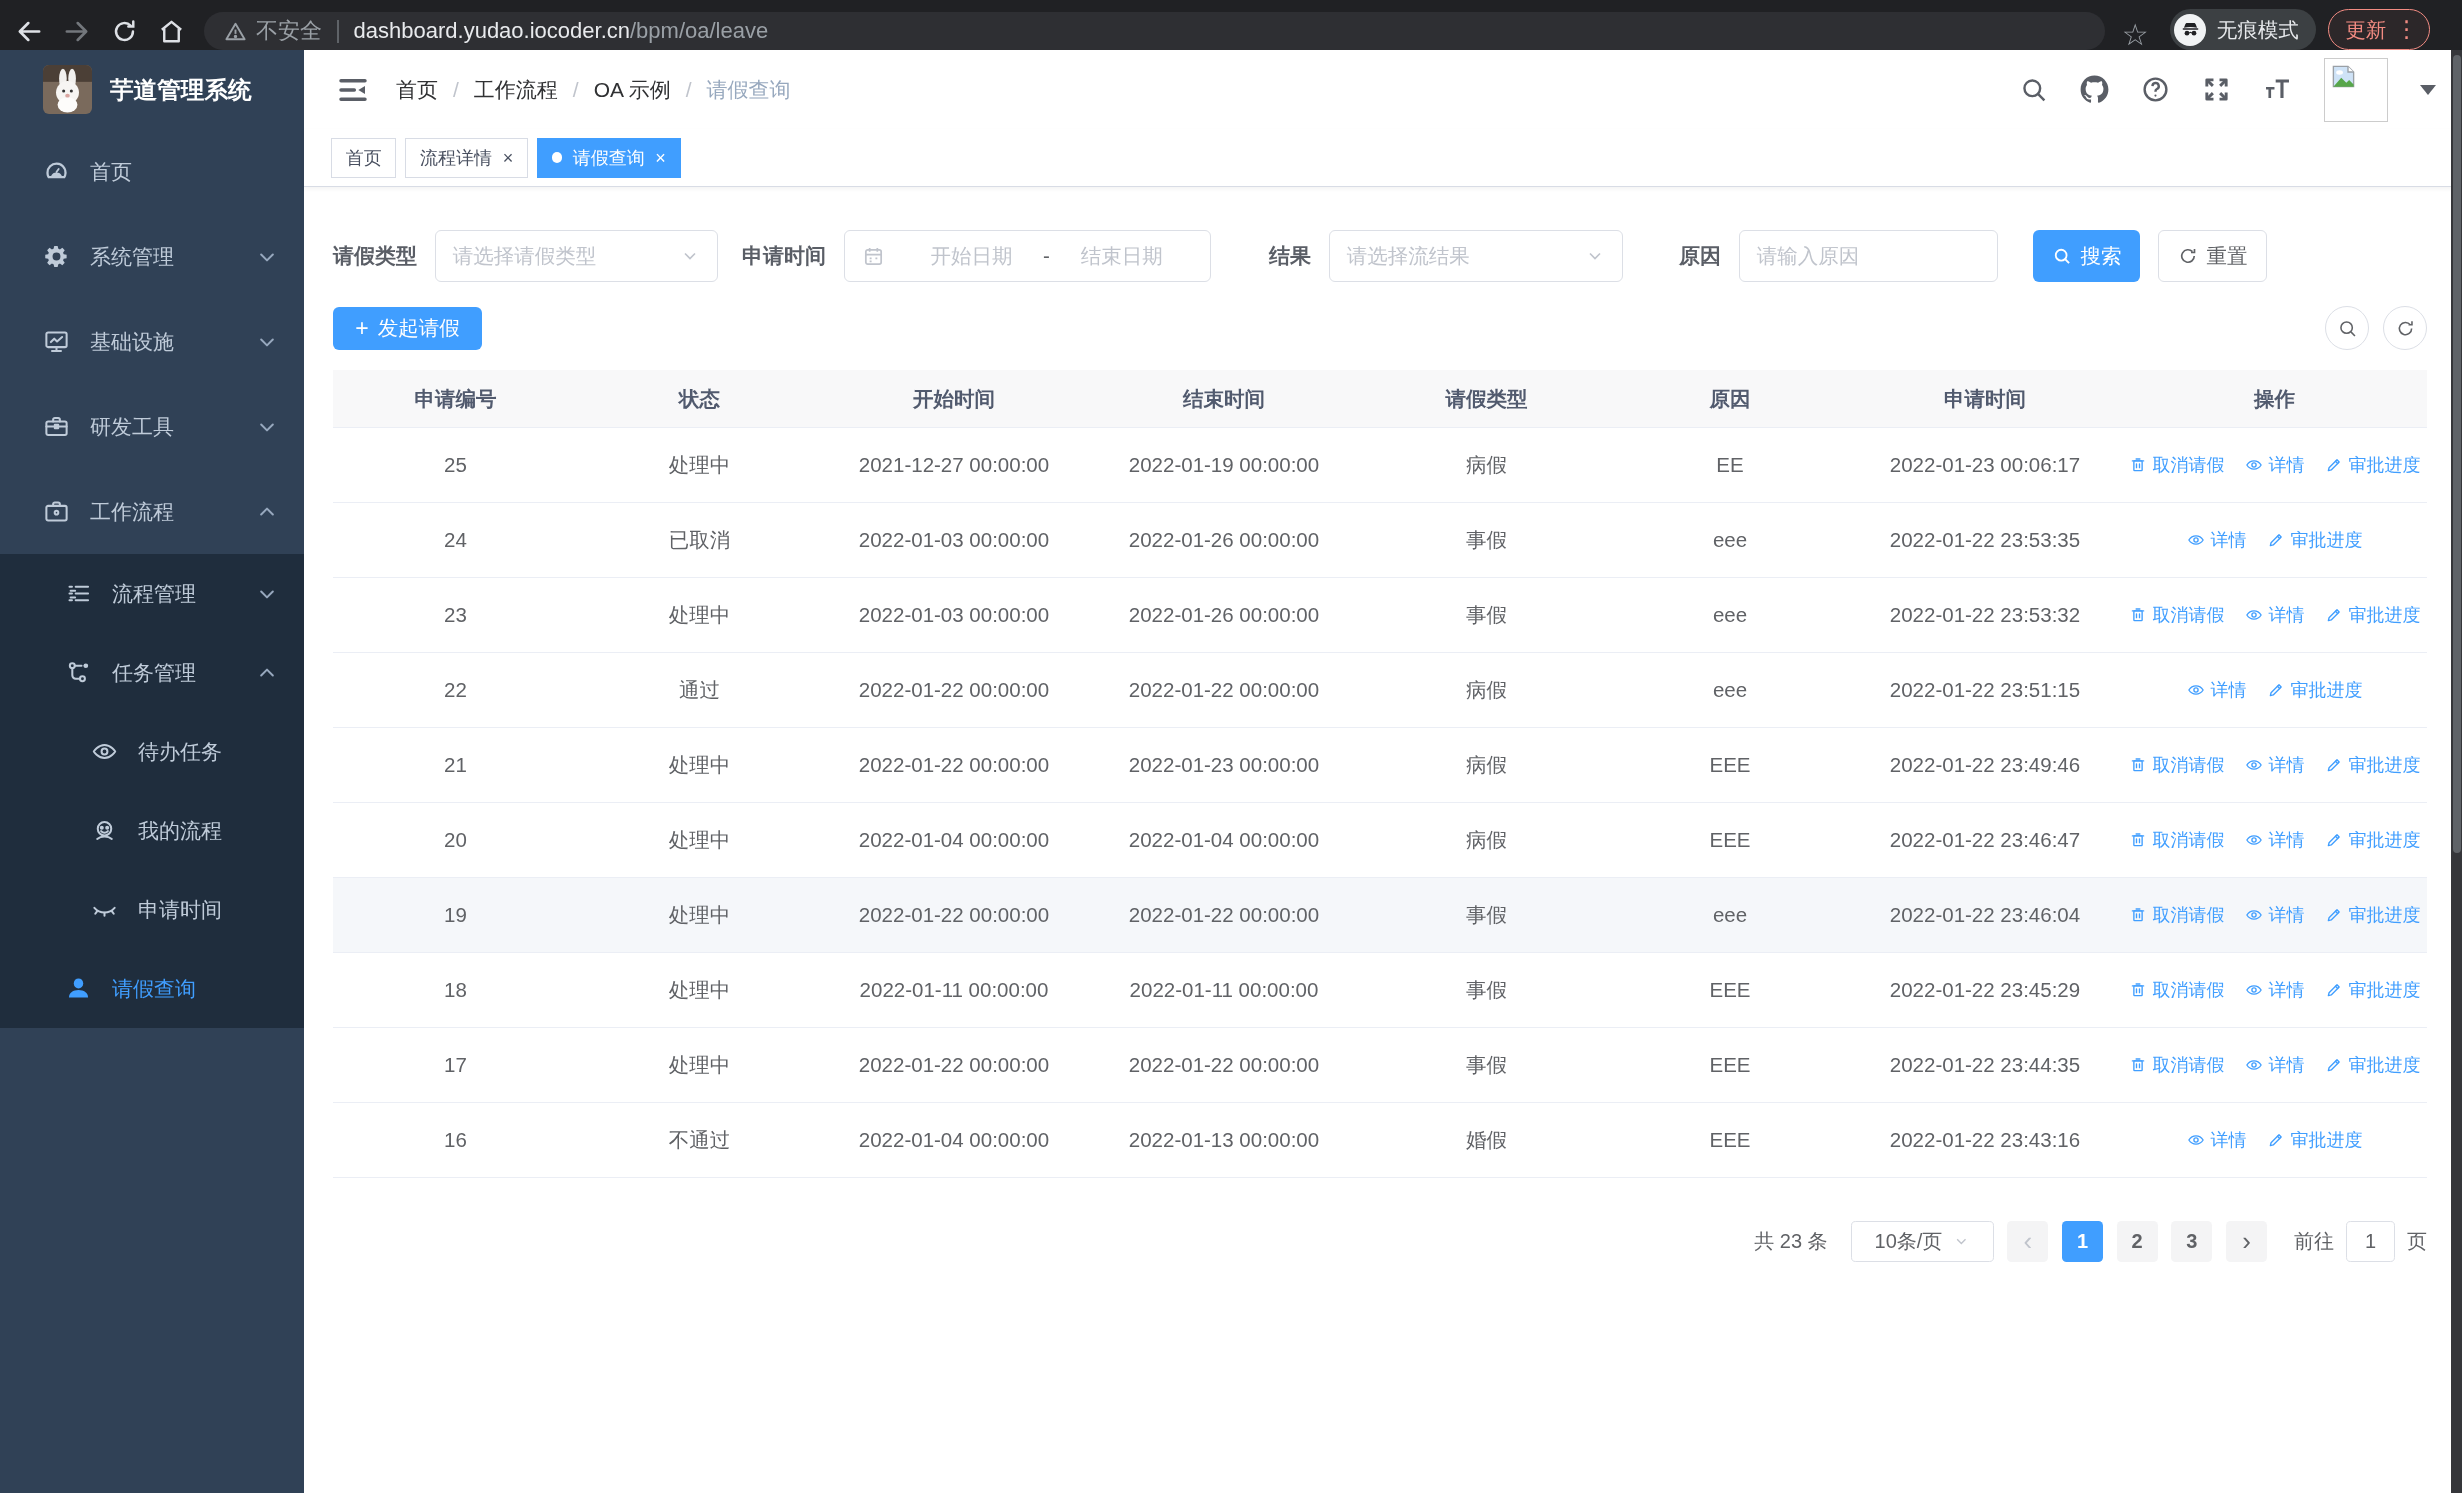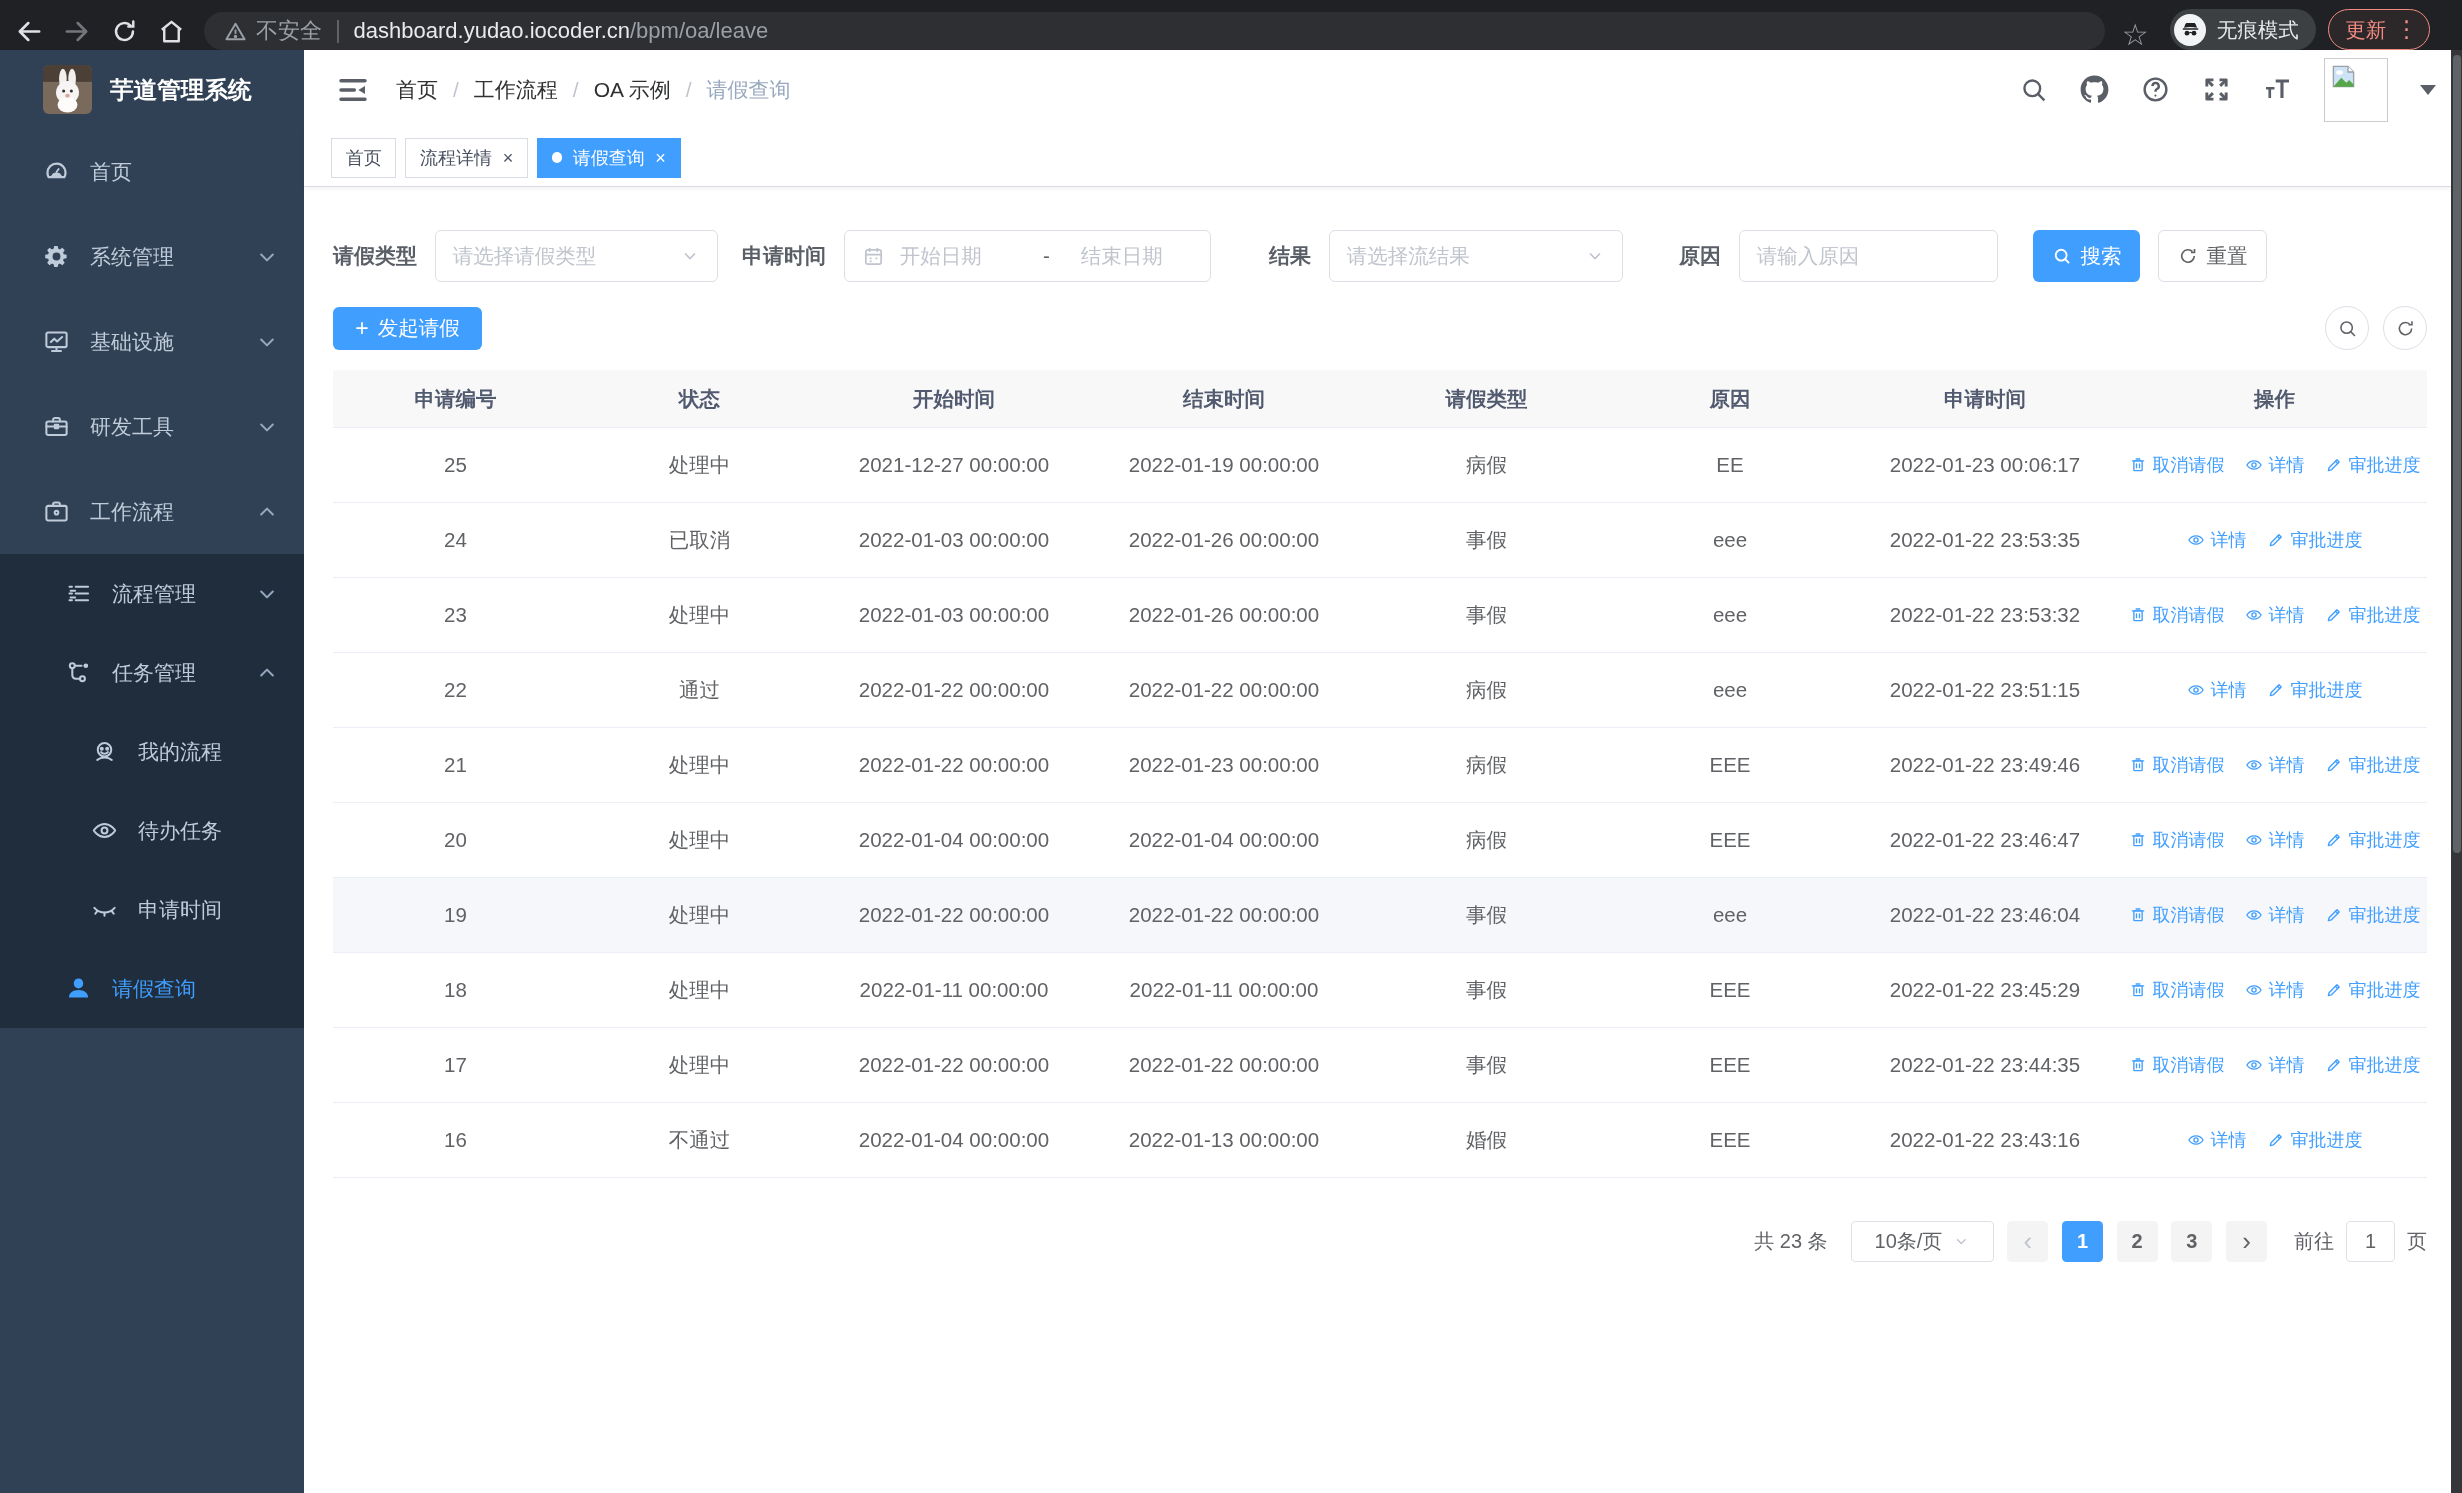--- a/index.html
+++ b/index.html
@@ -289,37 +289,37 @@
             <span class="mi-label">任务管理</span>
             <span class="mi-arrow up">
               <svg viewBox="0 0 24 24" fill="none" stroke="currentColor" stroke-width="2.4" stroke-linecap="round" stroke-linejoin="round">
                 <path d="M5 9l7 7 7-7"></path>
               </svg>
             </span>
           </div>
           <div class="mi lvl3">
             <span class="mi-icon">
               <svg viewBox="0 0 24 24" fill="none" stroke="currentColor" stroke-width="1.8" stroke-linecap="round" stroke-linejoin="round">
+                <path d="M2.5 12S6 6.2 12 6.2 21.5 12 21.5 12 18 17.8 12 17.8 2.5 12 2.5 12z"></path>
+                <circle cx="12" cy="12" r="2.6"></circle>
+              </svg>
+            </span>
+            <span class="mi-label">待办任务</span>
+          </div>
+          <div class="mi lvl3">
+            <span class="mi-icon">
+              <svg viewBox="0 0 24 24" fill="none" stroke="currentColor" stroke-width="1.8" stroke-linecap="round" stroke-linejoin="round">
                 <circle cx="12" cy="10.5" r="6"></circle>
                 <circle cx="9.6" cy="9.5" r=".9" fill="currentColor"></circle>
                 <circle cx="14.4" cy="9.5" r=".9" fill="currentColor"></circle>
                 <path d="M9 12.5c.9 1 1.9 1.4 3 1.4s2.1-.4 3-1.4"></path>
                 <path d="M5.5 19.5c1.8-1.5 4-2.2 6.5-2.2s4.7.7 6.5 2.2"></path>
               </svg>
             </span>
             <span class="mi-label">我的流程</span>
-          </div>
-          <div class="mi lvl3">
-            <span class="mi-icon">
-              <svg viewBox="0 0 24 24" fill="none" stroke="currentColor" stroke-width="1.8" stroke-linecap="round" stroke-linejoin="round">
-                <path d="M2.5 12S6 6.2 12 6.2 21.5 12 21.5 12 18 17.8 12 17.8 2.5 12 2.5 12z"></path>
-                <circle cx="12" cy="12" r="2.6"></circle>
-              </svg>
-            </span>
-            <span class="mi-label">待办任务</span>
           </div>
           <div class="mi lvl3">
             <span class="mi-icon">
               <svg viewBox="0 0 24 24" fill="none" stroke="currentColor" stroke-width="1.8" stroke-linecap="round" stroke-linejoin="round">
                 <path d="M3 10.5c2.5 2.8 5.5 4.2 9 4.2s6.5-1.4 9-4.2"></path>
                 <path d="M5.4 13.6L3.8 15.8M12 14.9v2.7M18.6 13.6l1.6 2.2"></path>
               </svg>
             </span>
             <span class="mi-label">申请时间</span>
           </div>
@@ -412,21 +412,21 @@
             </svg>
         </div>
         <span style="width:24px"></span>
         <span class="flabel">申请时间</span>
         <div class="datebox" style="width:367px">
           <svg class="cal" viewBox="0 0 24 24" fill="none" stroke="currentColor" stroke-width="1.8">
               <rect x="4" y="5" width="16" height="15" rx="2"></rect>
               <path d="M8 3v4M16 3v4M4 10h16"></path>
               <path d="M8 14h2M14 14h2M8 17h2"></path>
             </svg>
-          <span style="flex:1;">开始日期</span>
+          <span style="flex:1;text-align:center">开始日期</span>
           <span style="color:#606266">-</span>
           <span style="flex:1;text-align:center">结束日期</span>
         </div>
         <span style="width:58px"></span>
         <span class="flabel">结果</span>
         <div class="sel" style="width:294px">
           <span>请选择流结果</span>
           <svg class="chev" viewBox="0 0 24 24" fill="none" stroke="currentColor" stroke-width="2">
               <path d="M6 9l6 6 6-6"></path>
             </svg>

